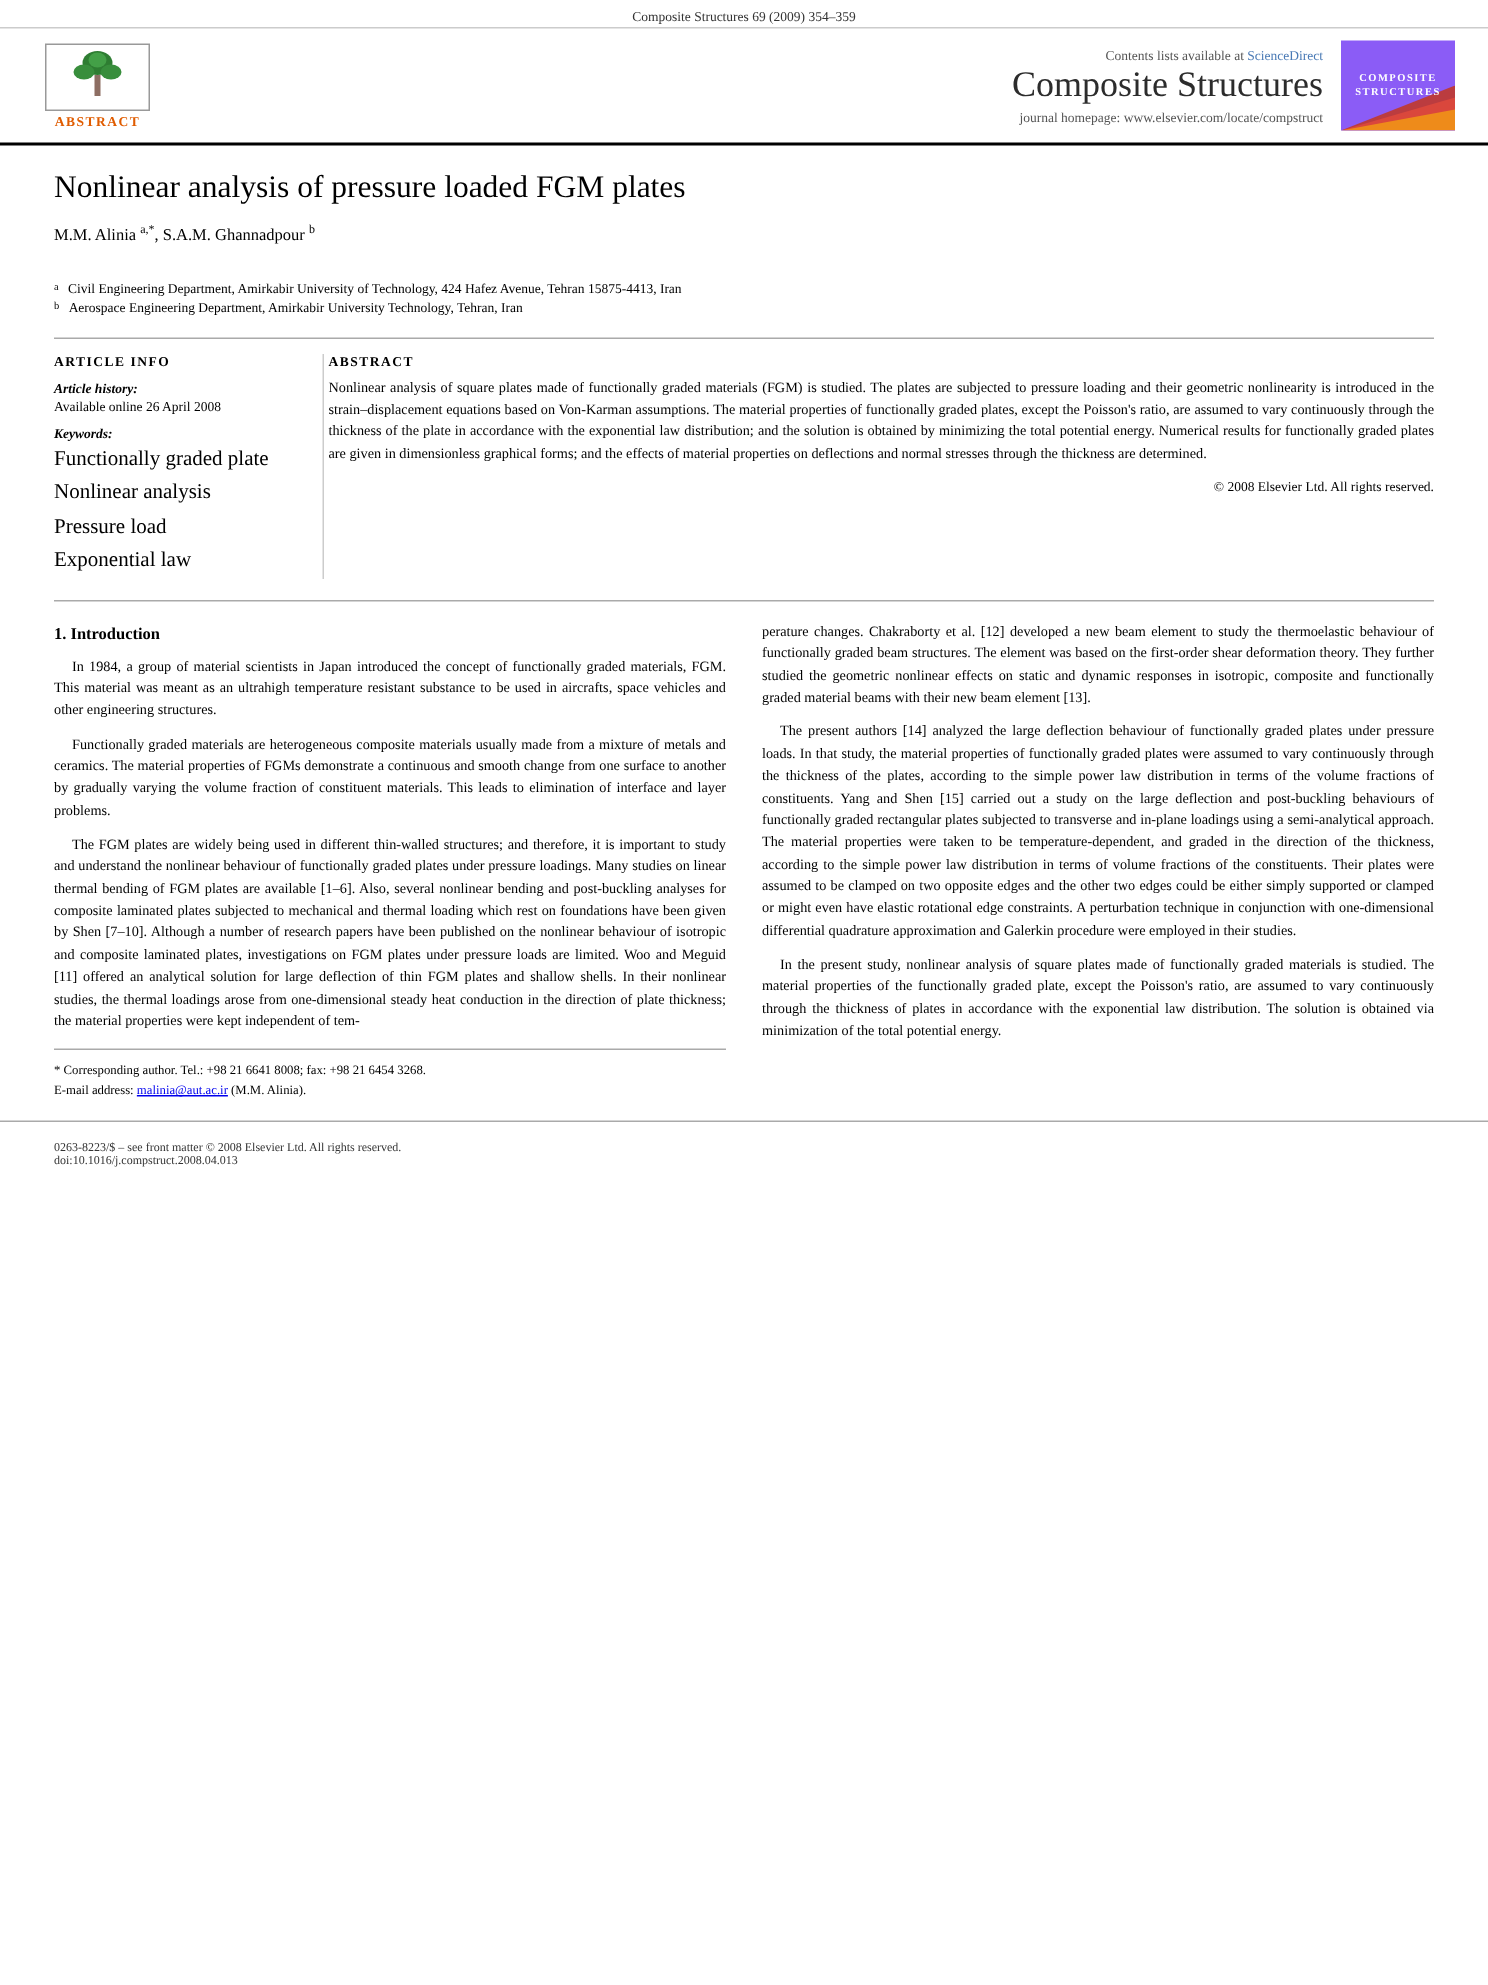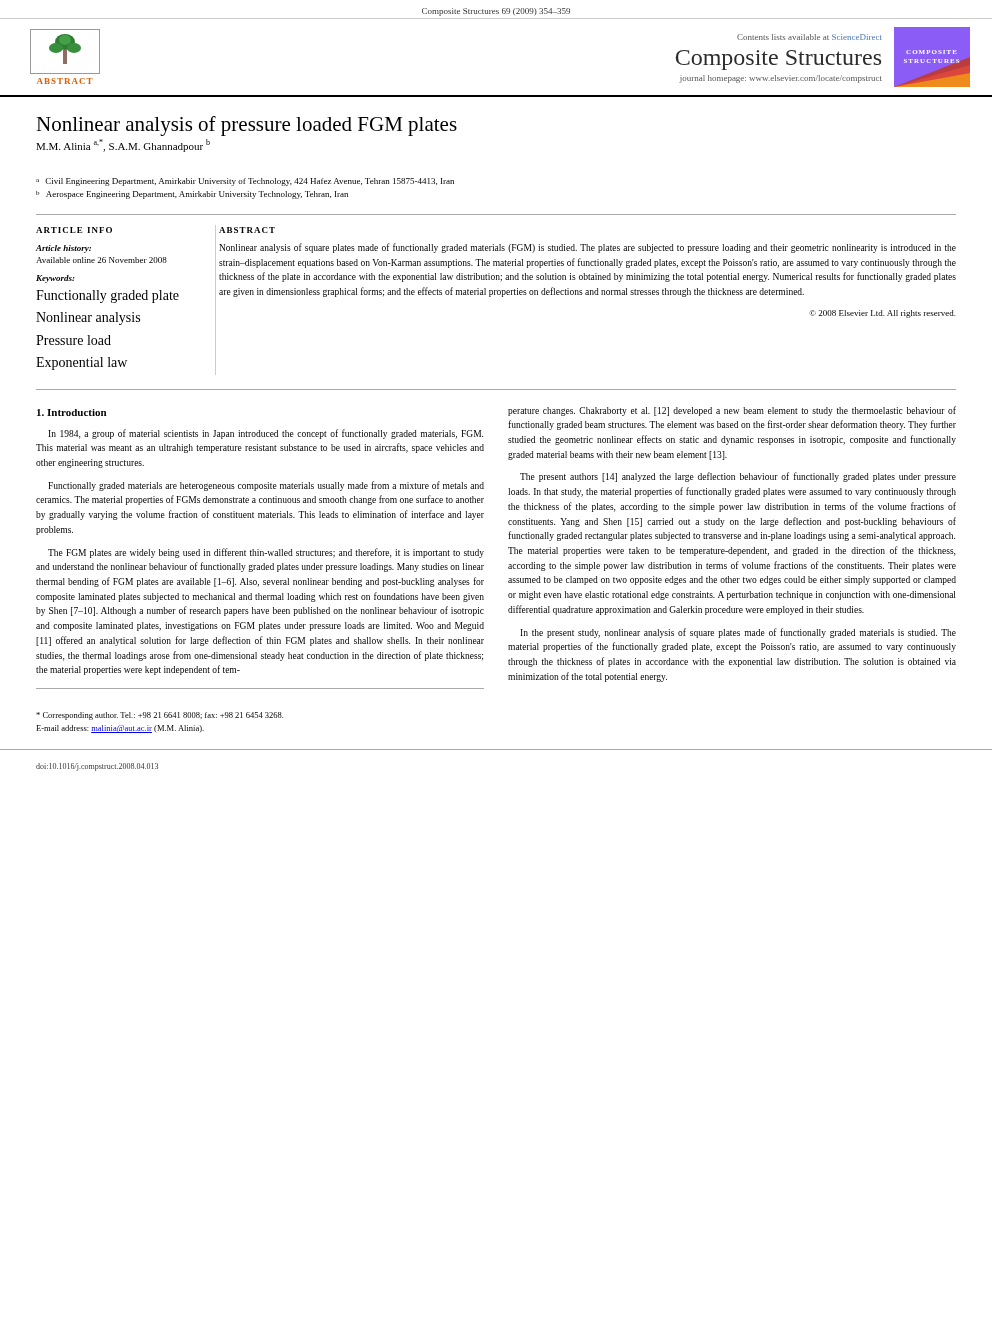--- a/index.html
+++ b/index.html
@@ -120,20 +120,21 @@
     
     .main-content {
       padding: 14px 36px 14px 36px;
     }
 
     
     .article-title {
       font-size: 21px;
       font-weight: normal;
       color: #000;
+      margin-bottom: 10px;
       line-height: 1.3;
     }
 
     
     .authors {
       font-size: 11px;
       margin-bottom: 23px;
       color: #000;
     }
     .author-sup {
@@ -253,21 +254,21 @@
       font-size: 8px;
       color: #333;
     }
     .footer-ids {
       margin-top: 4px;
     }
 
     
     .footnote-section {
       border-top: 1px solid #aaa;
-      padding-top: 20px;
+      padding-top: 7px;
       margin-top: 10px;
       font-size: 8.5px;
       color: #000;
     }
   </style>
 </head>
 <body>
 
 <div class="journal-top-bar">
   <span>Composite Structures 69 (2009) 354–359</span>
@@ -331,21 +332,21 @@
     </div>
   </div>
 
   <hr class="hr-thin">
 
   <div class="info-abstract-row">
 
     <div class="article-info-col">
       <div class="section-label">ARTICLE INFO</div>
       <div class="info-sub-label">Article history:</div>
-      <div class="info-date">Available online 26 November 2008</div>
+      <div class="info-date">Available online 26 April 2008</div>
       <div class="info-sub-label">Keywords:</div>
       <div class="keyword-list">
         <div>Functionally graded plate</div>
         <div>Nonlinear analysis</div>
         <div>Pressure load</div>
         <div>Exponential law</div>
       </div>
     </div>
 
     <div class="abstract-col">
@@ -378,15 +379,16 @@
       <div class="body-paragraph">The present authors [14] analyzed the large deflection behaviour of functionally graded plates under pressure loads. In that study, the material properties of functionally graded plates were assumed to vary continuously through the thickness of the plates, according to the simple power law distribution in terms of the volume fractions of constituents. Yang and Shen [15] carried out a study on the large deflection and post-buckling behaviours of functionally graded rectangular plates subjected to transverse and in-plane loadings using a semi-analytical approach. The material properties were taken to be temperature-dependent, and graded in the direction of the thickness, according to the simple power law distribution in terms of volume fractions of the constituents. Their plates were assumed to be clamped on two opposite edges and the other two edges could be either simply supported or clamped or might even have elastic rotational edge constraints. A perturbation technique in conjunction with one-dimensional differential quadrature approximation and Galerkin procedure were employed in their studies.</div>
       <div class="body-paragraph">In the present study, nonlinear analysis of square plates made of functionally graded materials is studied. The material properties of the functionally graded plate, except the Poisson's ratio, are assumed to vary continuously through the thickness of plates in accordance with the exponential law distribution. The solution is obtained via minimization of the total potential energy.</div>
     </div>
 
   </div>
 
 </div>
 
 <div class="page-footer">
   <div class="footer-ids">
+    <div>0263-8223/$ – see front matter © 2008 Elsevier Ltd. All rights reserved.</div>
     <div>doi:10.1016/j.compstruct.2008.04.013</div>
   </div>
 </div>
 
 </body></html>

